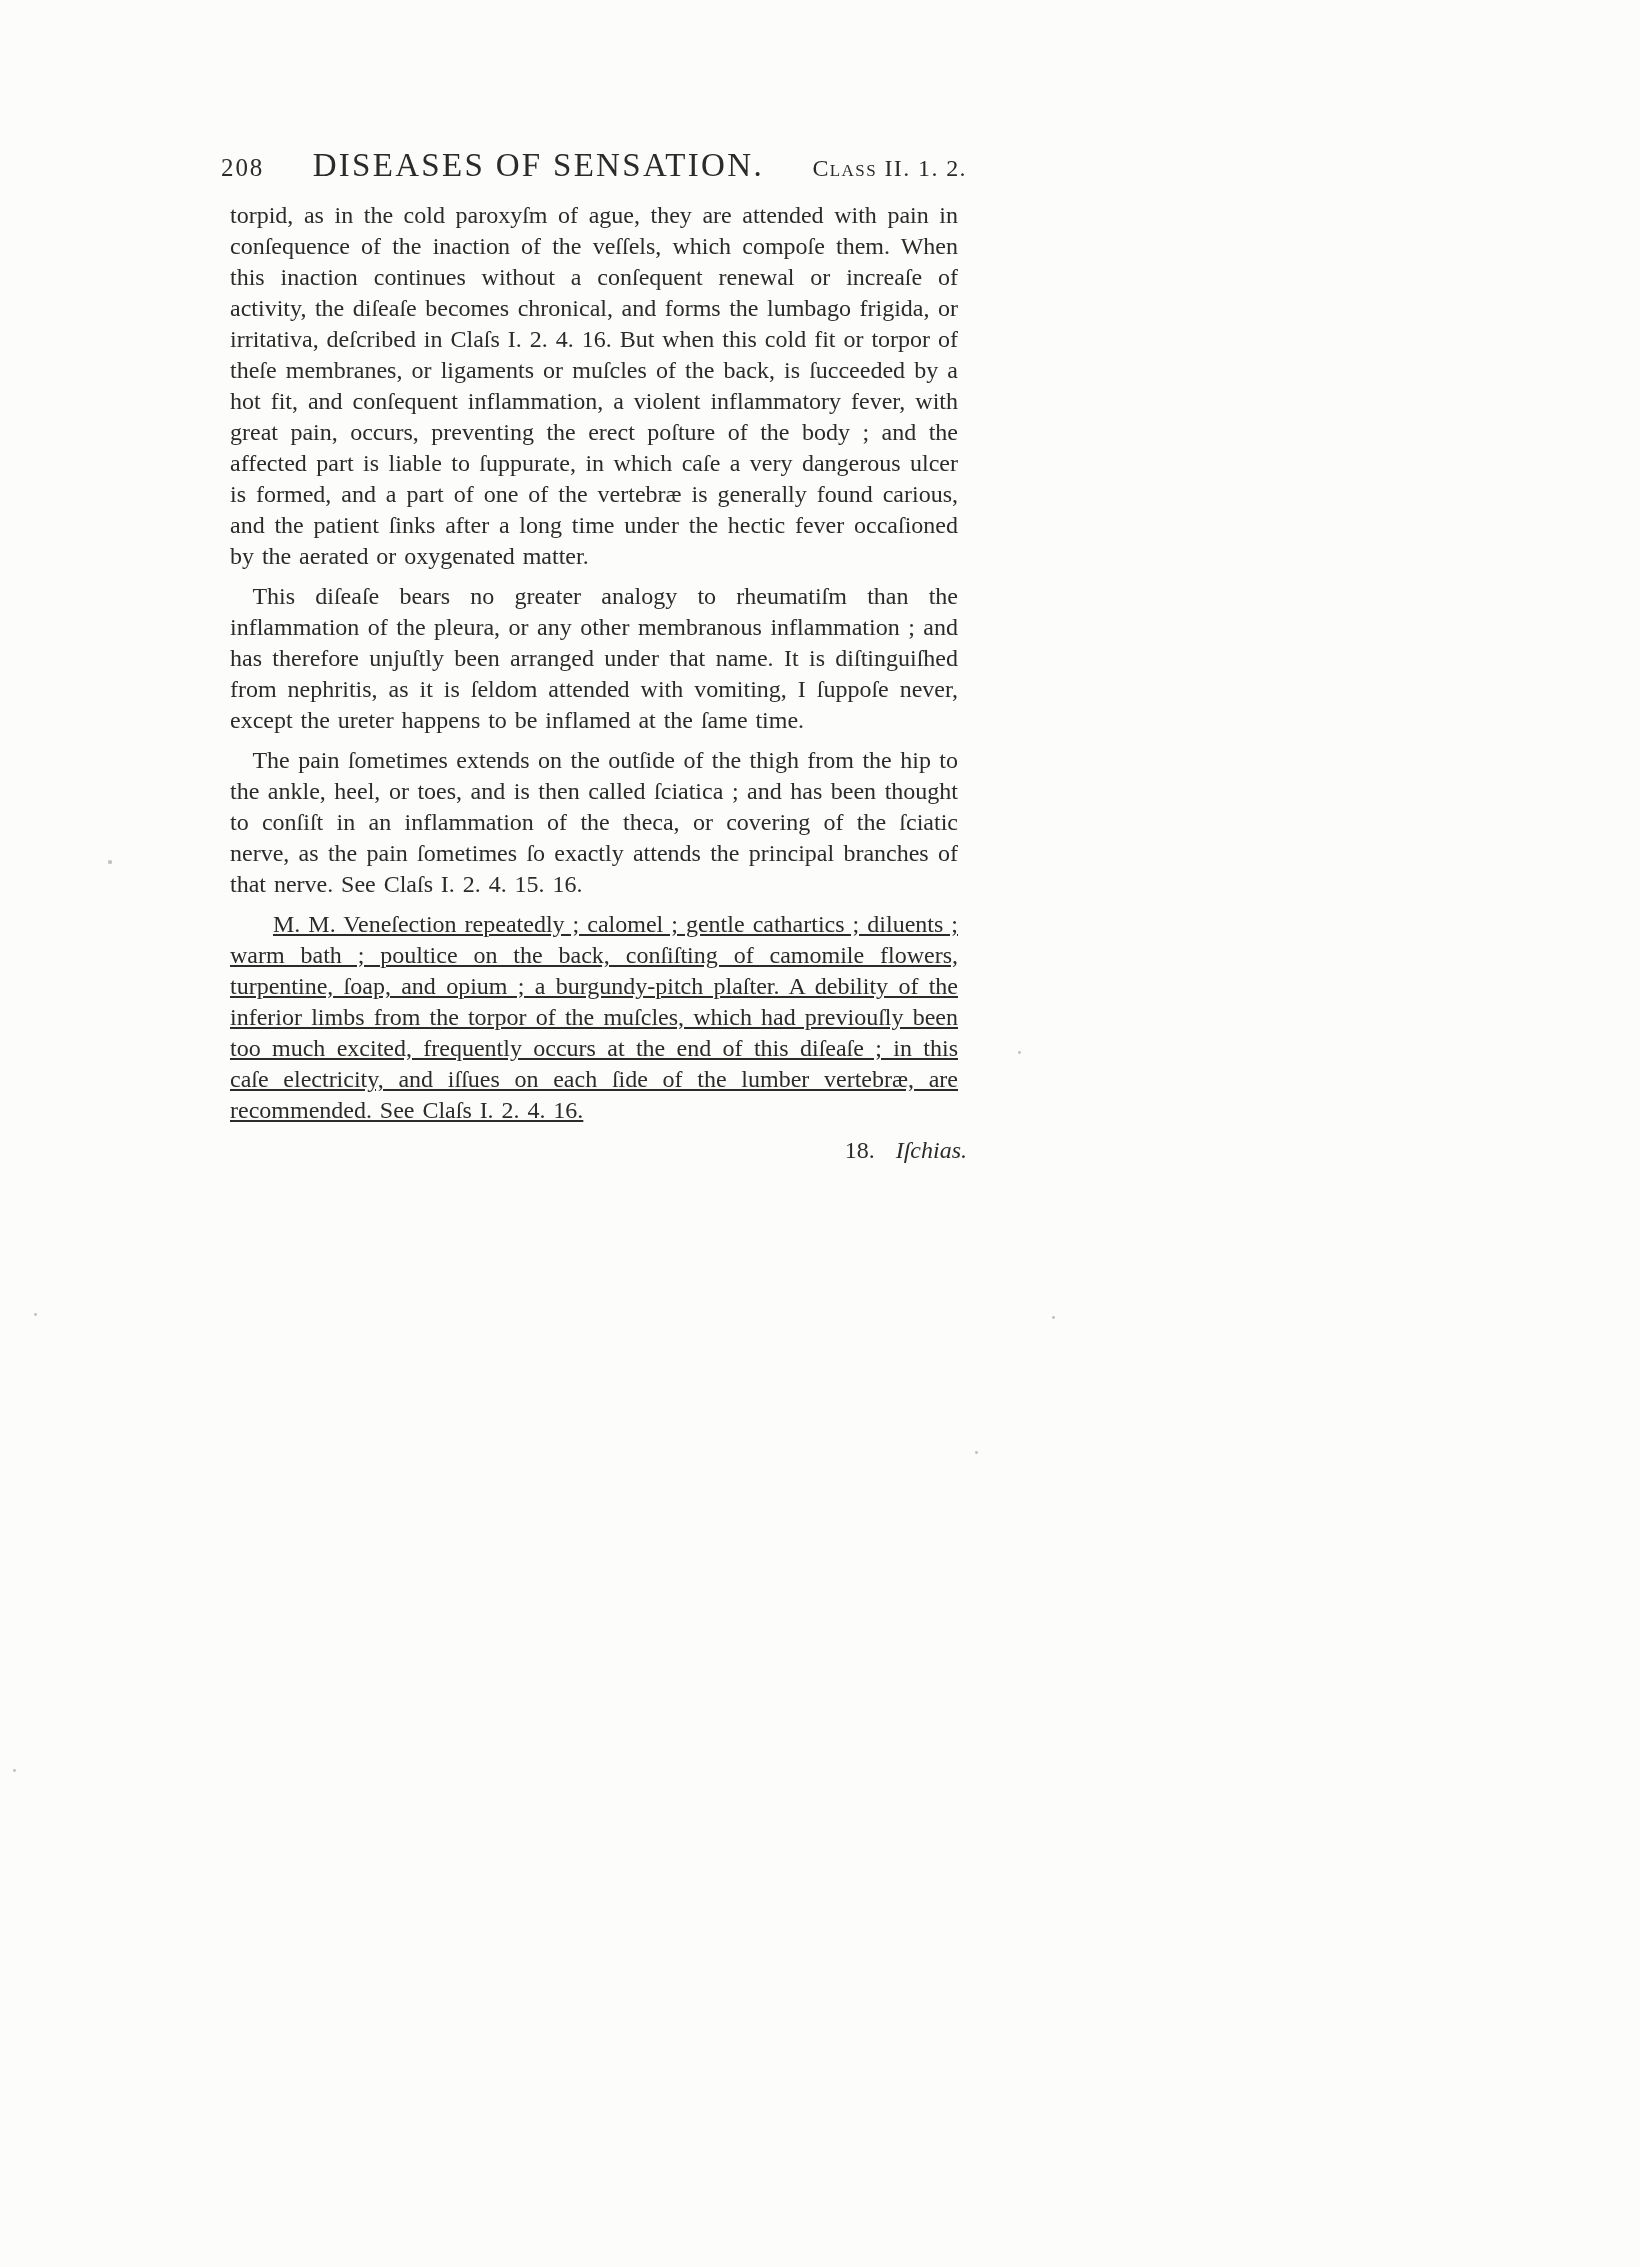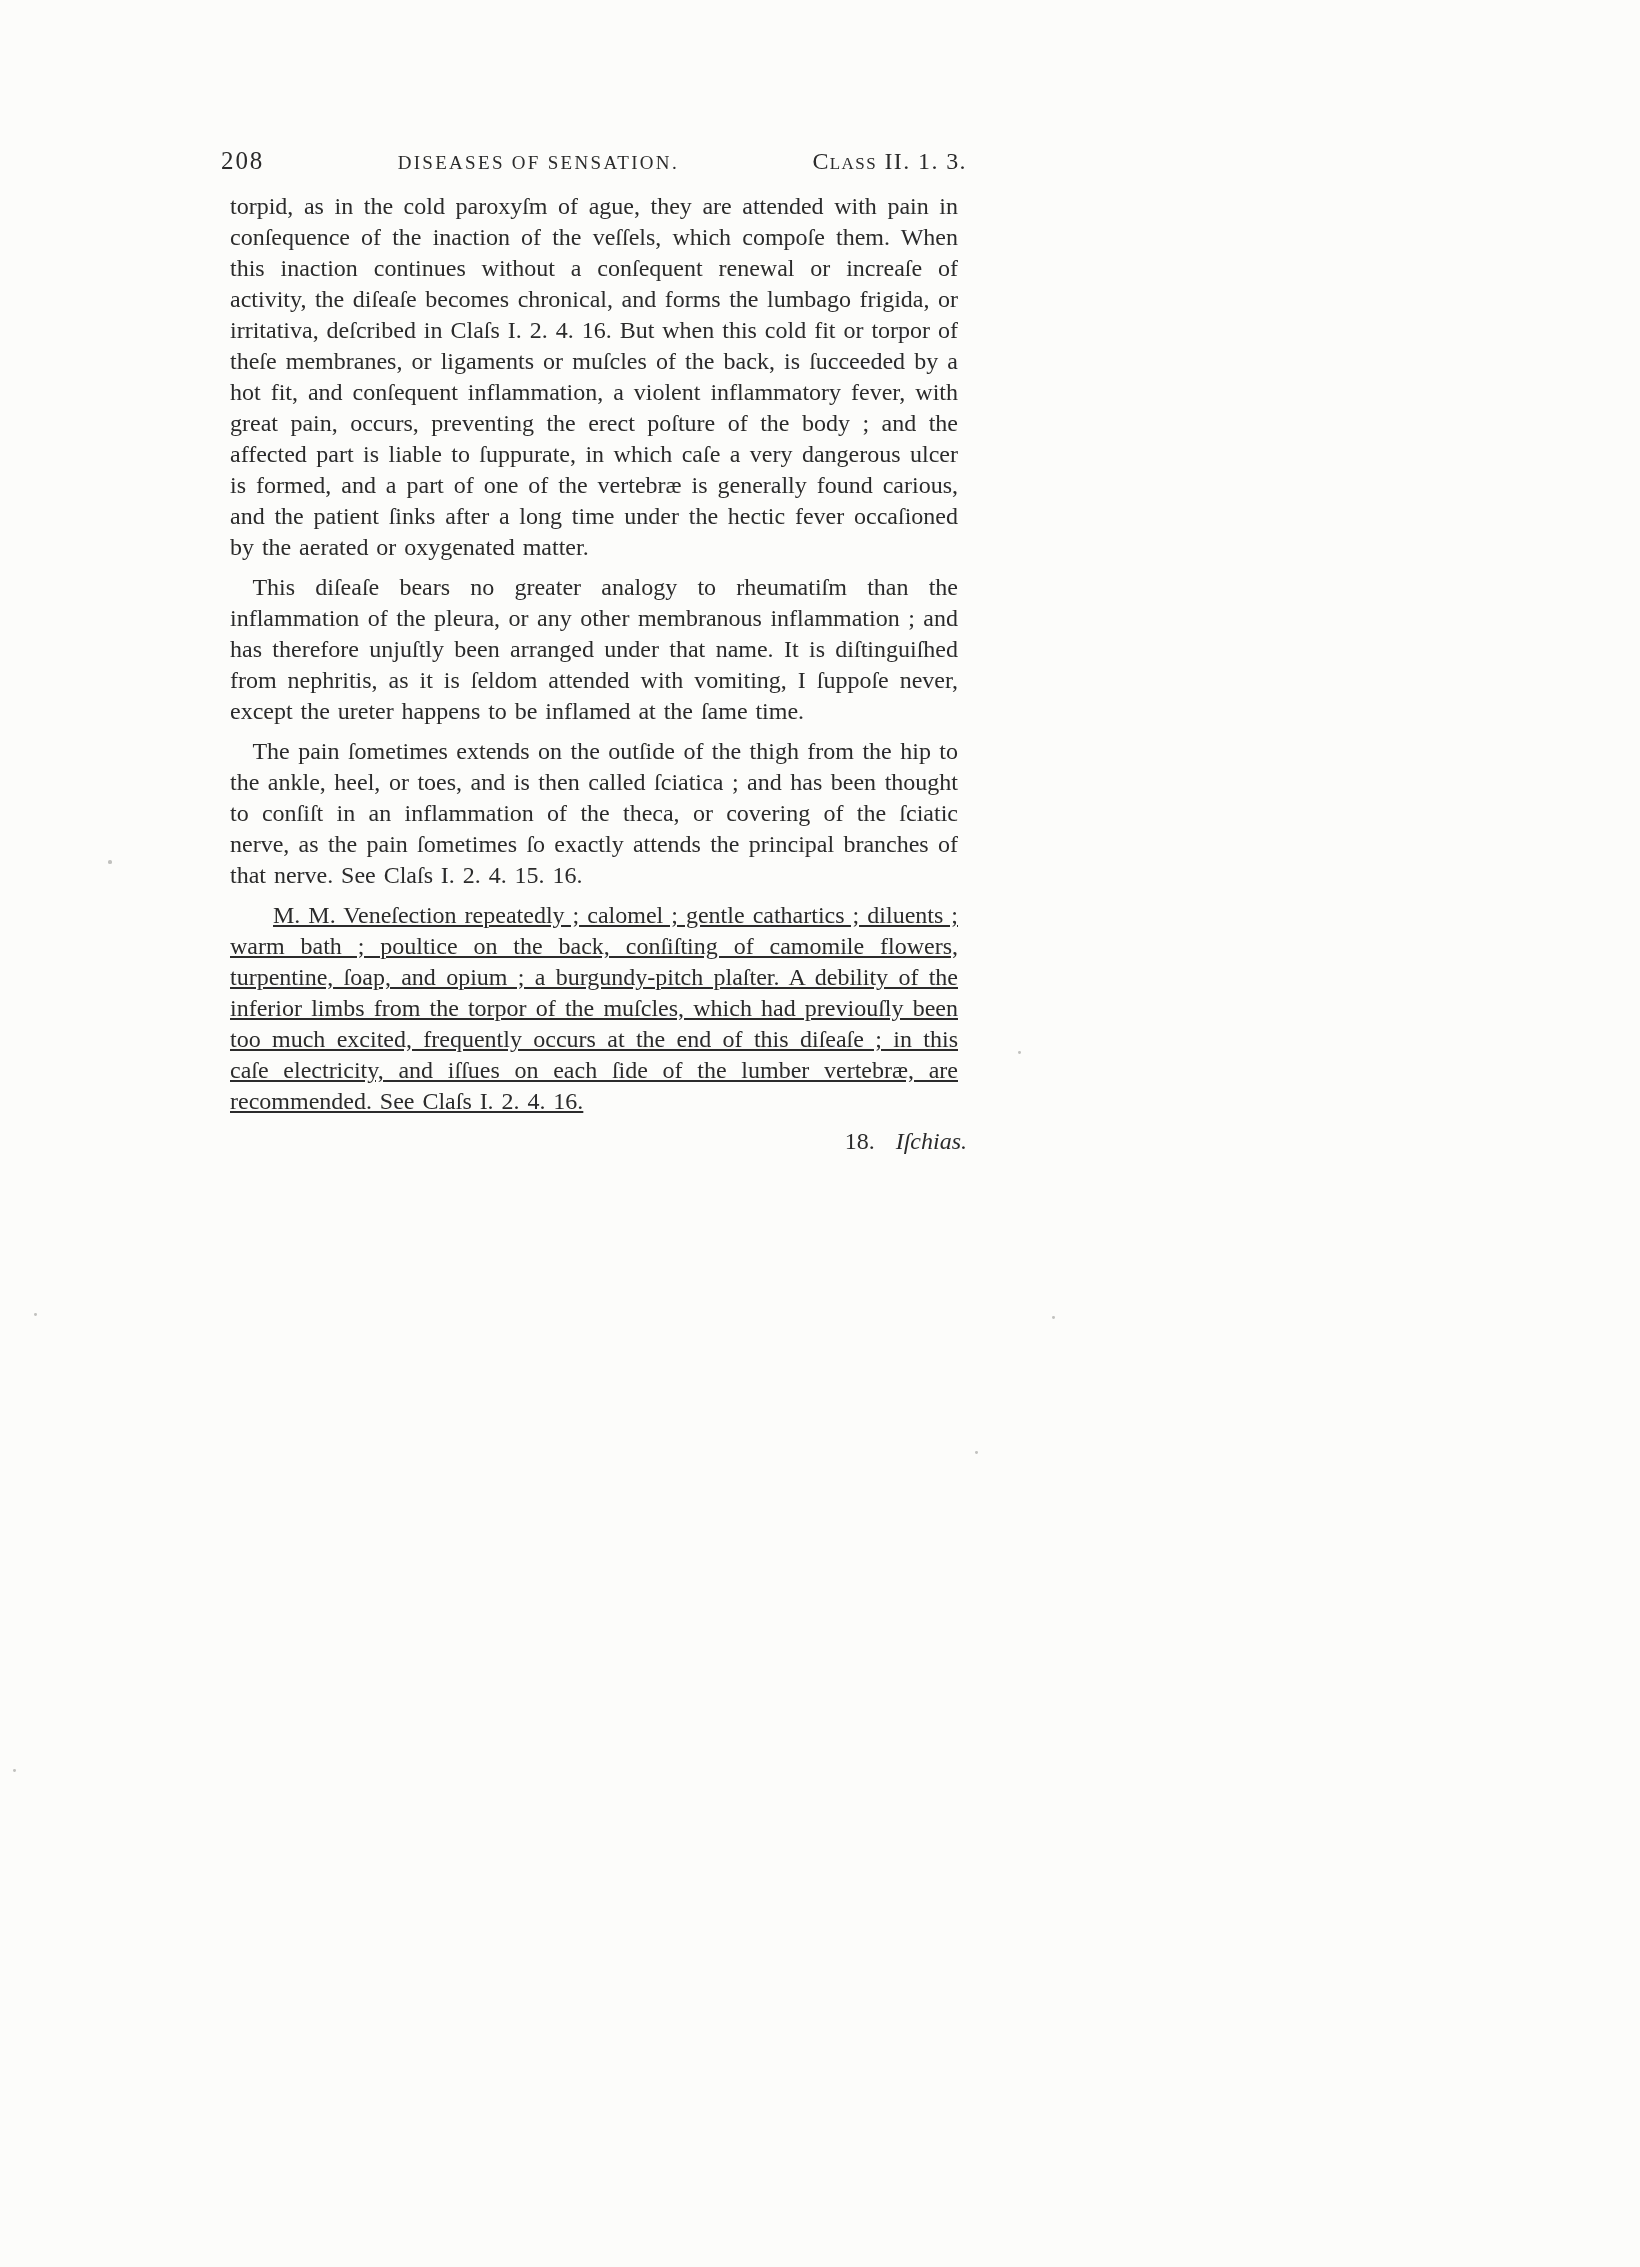--- a/index.html
+++ b/index.html
@@ -26,21 +26,21 @@
   .header {
     display: flex;
     justify-content: space-between;
     align-items: baseline;
   }
   .page-num {
     font-size: 25px;
     letter-spacing: 1.9px;
   }
   .title {
-    font-size: 19px;
+    font-size: 33px;
     letter-spacing: 2.3px;
   }
   .classmark {
     font-size: 24px;
     font-variant: small-caps;
     letter-spacing: 1.4px;
   }
   .bodytext {
     margin-top: 16px;
     font-size: 24px;
@@ -80,21 +80,21 @@
 </style>
 </head>
 <body>
 
 <div class="sheet">
   <div class="content">
 
     <div class="header">
       <span class="page-num">208</span>
       <span class="title">DISEASES OF SENSATION.</span>
-      <span class="classmark">Class II. 1. 3.</span>
+      <span class="classmark">Class II. 1. 2.</span>
     </div>
 
     <div class="bodytext">
       <p>torpid, as in the cold paroxyſm of ague, they are attended with pain in conſequence of the inaction of the veſſels, which compoſe them. When this inaction continues without a conſequent renewal or increaſe of activity, the diſeaſe becomes chronical, and forms the lumbago frigida, or irritativa, deſcribed in Claſs I. 2. 4. 16. But when this cold fit or torpor of theſe membranes, or ligaments or muſcles of the back, is ſucceeded by a hot fit, and conſequent inflammation, a violent inflammatory fever, with great pain, occurs, preventing the erect poſture of the body ; and the affected part is liable to ſuppurate, in which caſe a very dangerous ulcer is formed, and a part of one of the vertebræ is generally found carious, and the patient ſinks after a long time under the hectic fever occaſioned by the aerated or oxygenated matter.</p>
       <p class="indent">This diſeaſe bears no greater analogy to rheumatiſm than the inflammation of the pleura, or any other membranous inflammation ; and has therefore unjuſtly been arranged under that name. It is diſtinguiſhed from nephritis, as it is ſeldom attended with vomiting, I ſuppoſe never, except the ureter happens to be inflamed at the ſame time.</p>
       <p class="indent">The pain ſometimes extends on the outſide of the thigh from the hip to the ankle, heel, or toes, and is then called ſciatica ; and has been thought to conſiſt in an inflammation of the theca, or covering of the ſciatic nerve, as the pain ſometimes ſo exactly attends the principal branches of that nerve. See Claſs I. 2. 4. 15. 16.</p>
       <p class="indent-lg">M. M. Veneſection repeatedly ; calomel ; gentle cathartics ; diluents ; warm bath ; poultice on the back, conſiſting of camomile flowers, turpentine, ſoap, and opium ; a burgundy-pitch plaſter. A debility of the inferior limbs from the torpor of the muſcles, which had previouſly been too much excited, frequently occurs at the end of this diſeaſe ; in this caſe electricity, and iſſues on each ſide of the lumber vertebræ, are recommended. See Claſs I. 2. 4. 16.</p>
     </div>
 
     <div class="catchword">

